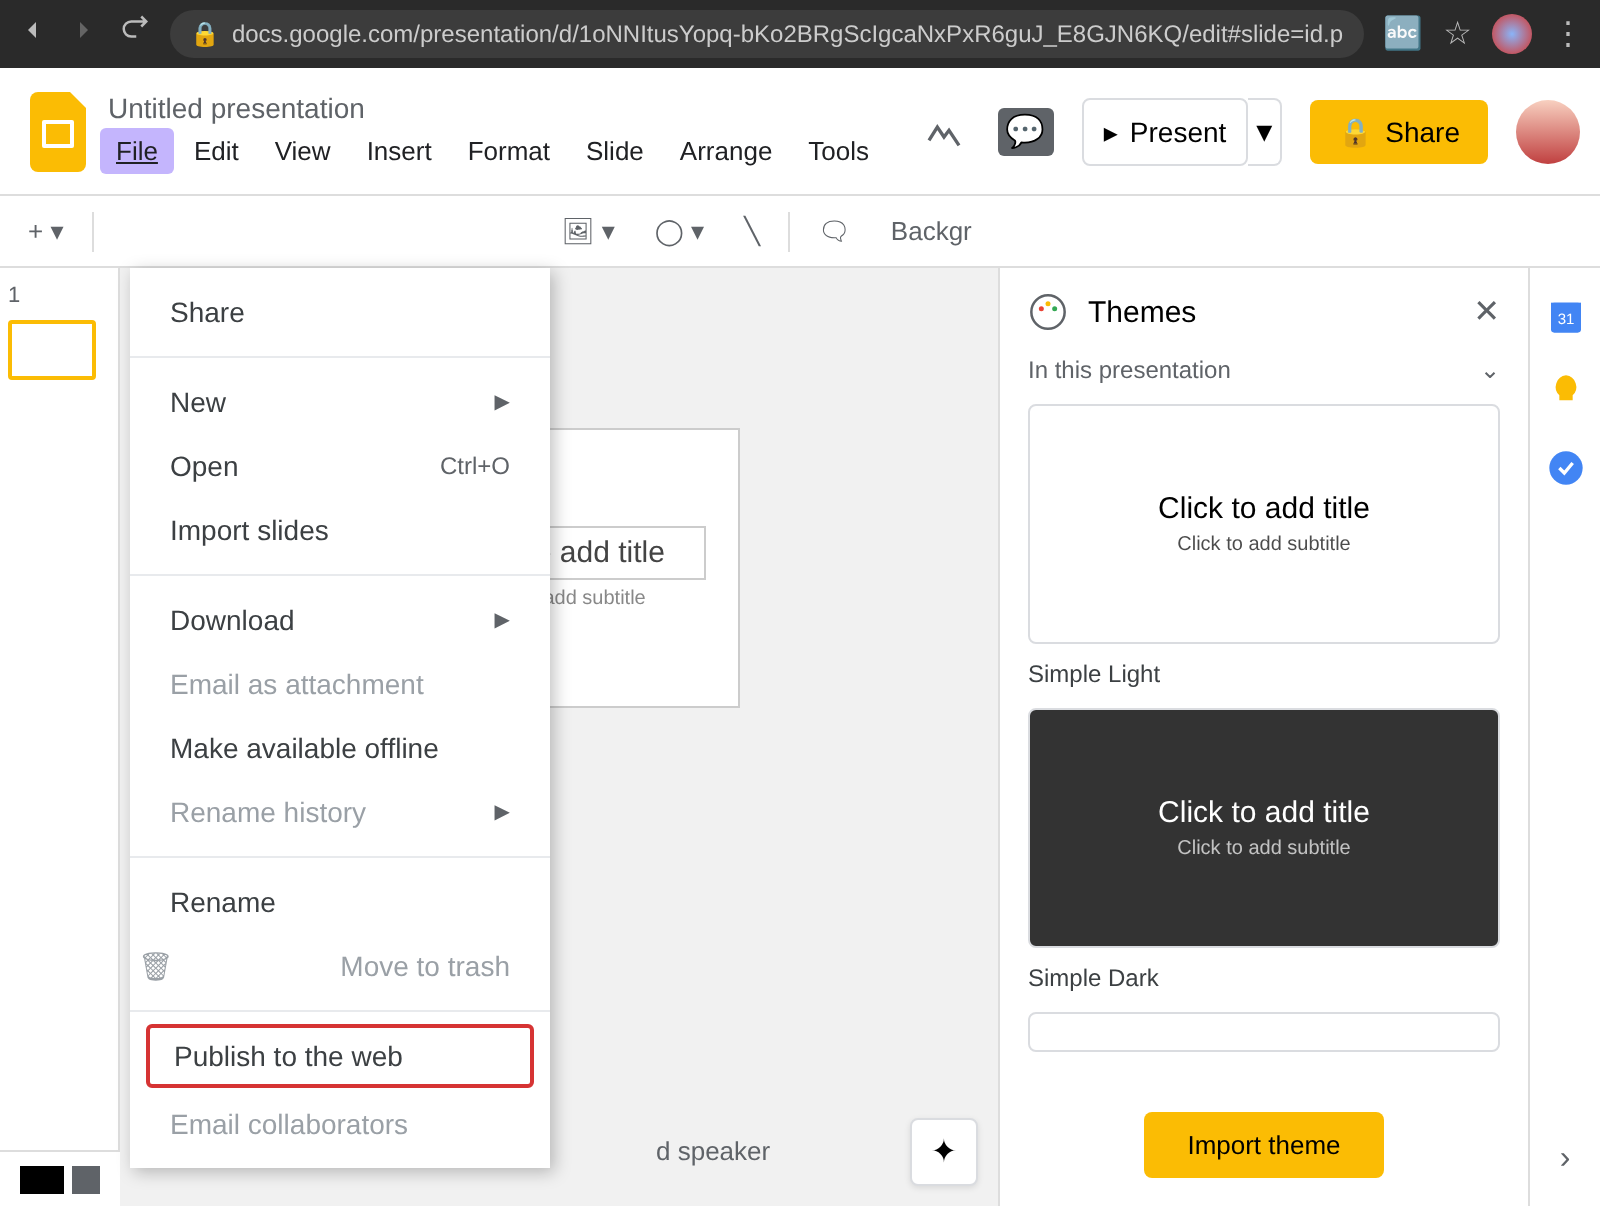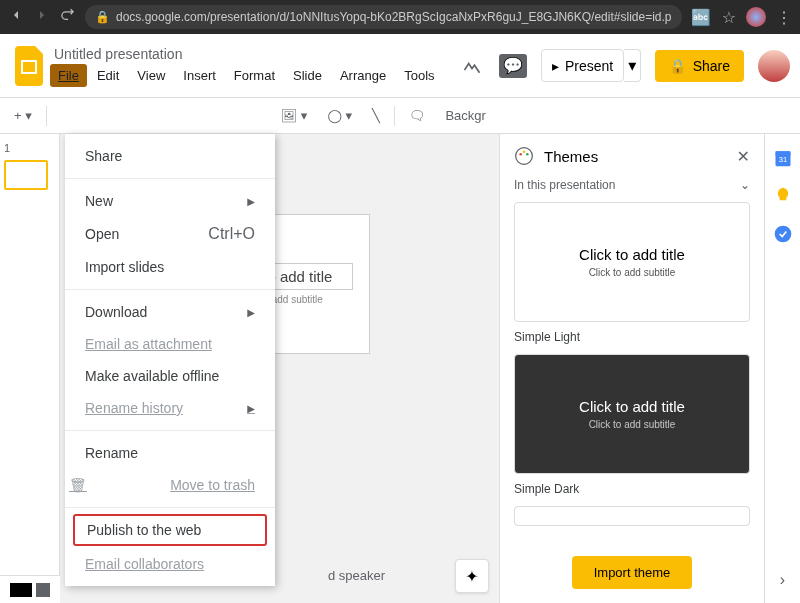--- a/index.html
+++ b/index.html
@@ -9,44 +9,44 @@
 .browser-bar svg { fill: #bbb; }
 .url-bar { flex: 1; background: #3c3c3c; border-radius: 15px; height: 24px; display: flex; align-items: center; padding: 0 10px; gap: 6px; color: #ccc; font-size: 12px; }
 .lock { color: #ccc; }
 
 .header { height: 64px; display: flex; align-items: center; padding: 6px 10px; border-bottom: 1px solid #ddd; }
 .logo { width: 40px; height: 40px; display: flex; align-items: center; justify-content: center; }
 .title-area { flex: 1; }
 .doc-title { font-size: 14px; color: #5f6368; padding: 2px 4px; }
 .menubar { display: flex; gap: 2px; font-size: 13px; color: #202124; }
 .menubar span { padding: 4px 8px; cursor: pointer; }
-.menubar .active { background: #a16207; border-radius: 3px; text-decoration: underline; }
+.menubar .active { background: #c4b5fd; border-radius: 3px; text-decoration: underline; }
 
 .header-right { display: flex; align-items: center; gap: 14px; }
 .icon-btn { width: 26px; height: 26px; display: flex; align-items: center; justify-content: center; color: #5f6368; cursor: pointer; }
 .present-btn { background: #fff; border: 1px solid #dadce0; border-radius: 4px; padding: 6px 10px; display: flex; align-items: center; gap: 6px; font-size: 14px; cursor: pointer; }
 .present-drop { background: #fff; border: 1px solid #dadce0; border-left: none; border-radius: 0 4px 4px 0; padding: 6px 4px; cursor: pointer; }
 .share-btn { background: #fbbc04; border-radius: 4px; padding: 8px 14px; display: flex; align-items: center; gap: 6px; font-weight: 500; font-size: 14px; cursor: pointer; }
 .avatar { width: 32px; height: 32px; border-radius: 50%; background: linear-gradient(#f8d0c0, #c04040); }
 
 .toolbar { height: 36px; border-bottom: 1px solid #ddd; display: flex; align-items: center; padding: 0 8px; gap: 8px; font-size: 13px; color: #5f6368; }
 .tool-btn { padding: 4px 6px; cursor: pointer; display: flex; align-items: center; }
 .tool-sep { width: 1px; height: 20px; background: #ddd; }
 
 .workspace { display: flex; height: calc(603px - 34px - 64px - 36px); position: relative; }
 
 .thumb-col { width: 60px; border-right: 1px solid #ddd; padding: 8px 4px; }
 .thumb-num { font-size: 11px; color: #5f6368; display: inline-block; vertical-align: top; margin-right: 2px; }
 .thumb { width: 44px; height: 30px; border: 2px solid #fbbc04; border-radius: 2px; display: inline-block; background: #fff; }
 
 .file-menu { position: absolute; left: 65px; top: 0; width: 210px; background: #fff; box-shadow: 2px 2px 8px rgba(0,0,0,0.25); z-index: 100; padding: 6px 0; font-size: 14px; color: #3c4043; }
 .menu-item { padding: 8px 20px; display: flex; justify-content: space-between; align-items: center; cursor: pointer; }
-.menu-item.disabled { color: #9aa0a6; text-decoration: underline; }
+.menu-item.disabled { color: #9aa0a6; }
 .menu-item .arrow { color: #5f6368; font-size: 10px; }
-.menu-item .shortcut { color: #5f6368; font-size: 16px; }
+.menu-item .shortcut { color: #5f6368; font-size: 12px; }
 .menu-sep { height: 1px; background: #e8eaed; margin: 6px 0; }
 .menu-item.highlighted { border: 2px solid #d63333; border-radius: 3px; margin: 2px 8px; padding: 6px 12px; }
 .menu-item.trash { padding-left: 4px; }
 .trash-icon { color: #9aa0a6; margin-right: 8px; }
 
 .canvas { flex: 1; background: #f1f1f1; display: flex; flex-direction: column; align-items: center; padding-top: 80px; position: relative; }
 .slide { width: 180px; height: 140px; background: #fff; border: 1px solid #ccc; display: flex; flex-direction: column; align-items: center; justify-content: center; }
 .slide-title { font-size: 15px; color: #444; border: 1px solid #ccc; padding: 4px 20px; }
 .slide-sub { font-size: 10px; color: #888; margin-top: 4px; }
 .speaker { position: absolute; bottom: 20px; left: 268px; font-size: 13px; color: #5f6368; }

